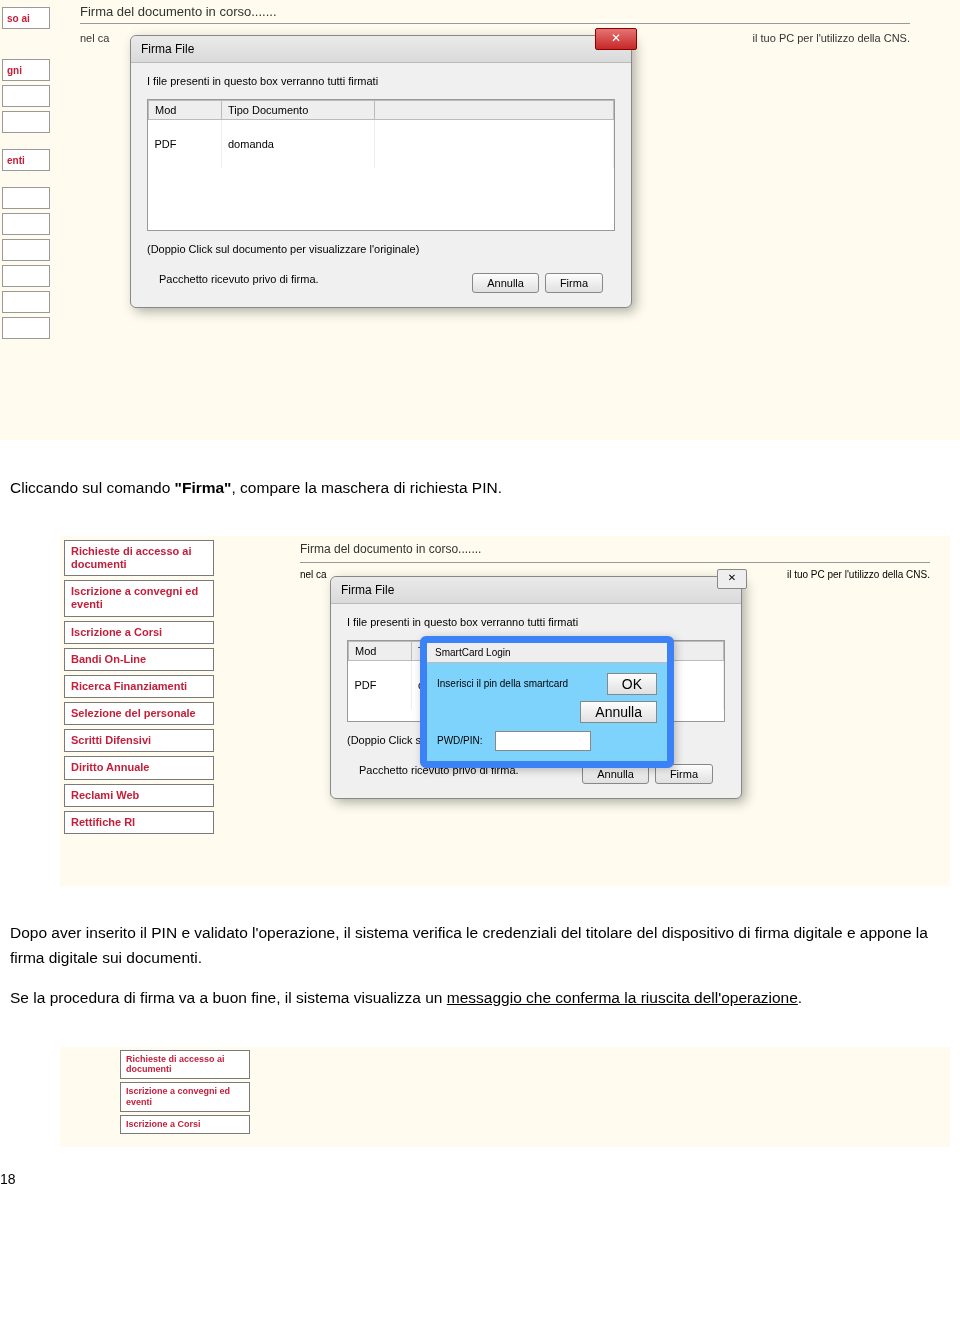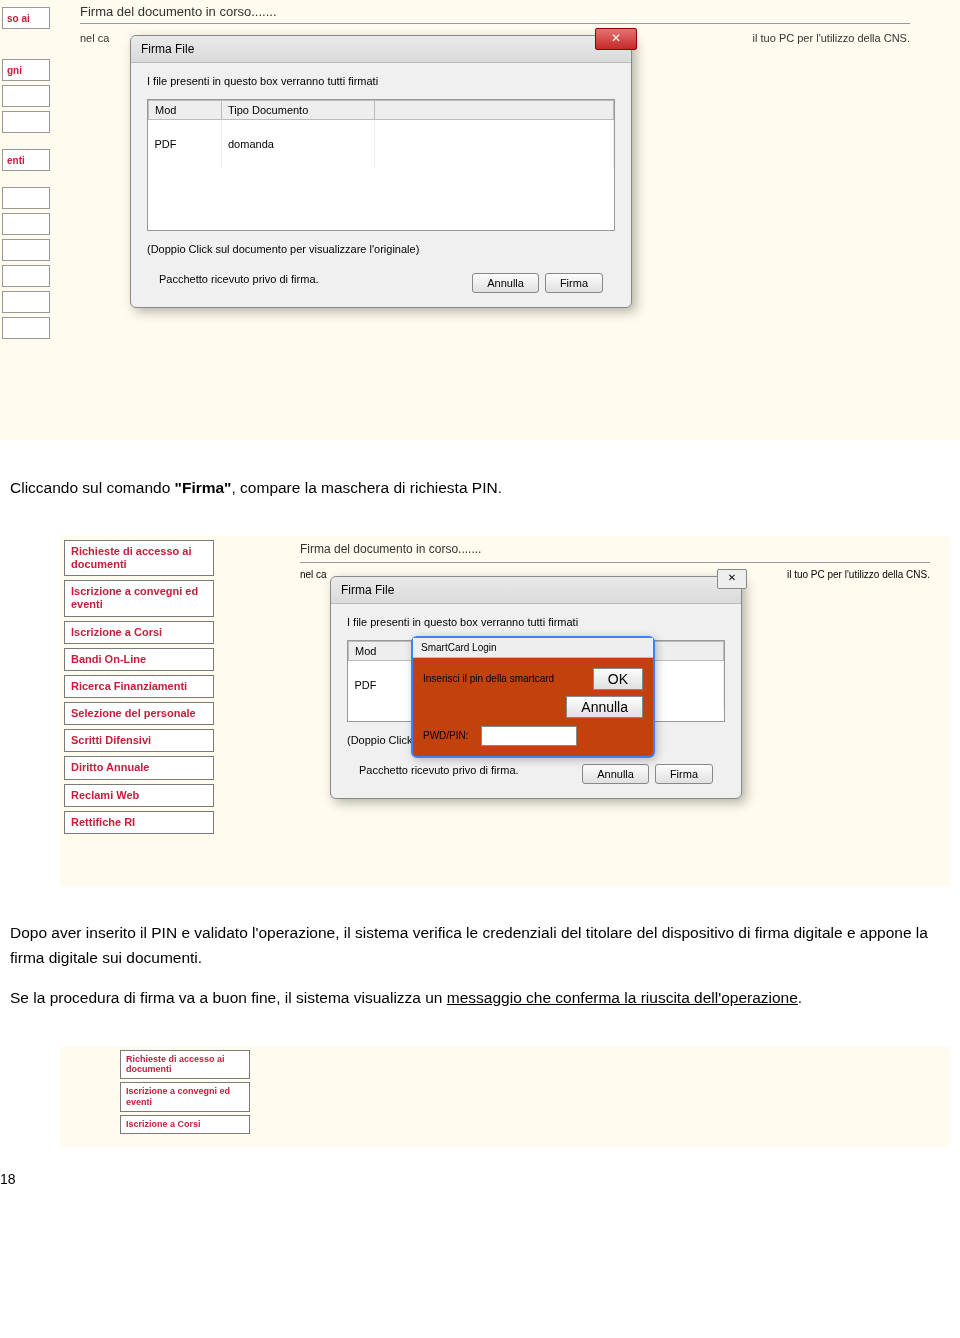--- a/index.html
+++ b/index.html
@@ -37,21 +37,21 @@
     .sidebar2 { position: absolute; left: 4px; top: 0; width: 150px; }
     .sidebar2 .sidebar-item2 { background: #fff; border: 1px solid #7A7A7A; margin: 4px 0; padding: 4px 6px; font-size: 11px; color: #C41E3A; font-weight: bold; line-height: 1.2; cursor: pointer; }
     .screenshot2 .content2 { position: absolute; left: 240px; top: 0; right: 20px; }
     .content2-title { font-size: 12px; color: #333; padding: 6px 0; border-bottom: 1px solid #999; }
     .content2-sub { font-size: 10px; padding: 6px 0; }
     
     .dialog.firma2 { left: 270px; top: 40px; width: 410px; }
     .dialog.firma2 .dialog-close2 { position: absolute; right: -6px; top: -8px; width: 28px; height: 18px; background: #EEE; border: 1px solid #888; text-align: center; font-size: 10px; border-radius: 2px; line-height: 16px; cursor: pointer; }
     .dialog.firma2 .table-wrap { height: 80px; }
     
-    .dialog.smartcard { left: 351px; top: 100px; width: 240px; background: #c2410c; border: 2px solid #3b82f6; box-shadow: 2px 2px 8px rgba(0,0,0,0.25); }
+    .dialog.smartcard { left: 360px; top: 100px; width: 240px; background: #7dd3fc; border: 7px solid #3b82f6; box-shadow: 2px 2px 8px rgba(0,0,0,0.25); }
     .smartcard .sc-title { background: #EEE; font-size: 10px; padding: 4px 8px; border-bottom: 1px solid #BBB; }
     .smartcard .sc-body { padding: 10px; font-size: 10px; }
     .smartcard .sc-row { display: flex; align-items: center; margin-bottom: 6px; justify-content: center; }
     .smartcard .sc-row .sc-text { flex: 1; }
     .smartcard .sc-btn { background: linear-gradient(#FDFDFD,#E0E0E0); border: 1px solid #888; padding: 2px 14px; font-size: 14px; cursor: pointer; }
     .smartcard .sc-input-row { display: flex; align-items: center; gap: 12px; margin-top: 8px; }
     .smartcard input { border: 1px solid #888; height: 16px; width: 90px; font-size: 10px; }
     
     
     .screenshot3 { background: #FFFCEF; position: relative; height: 100px; overflow: hidden; margin: 0 10px 0 60px; }

